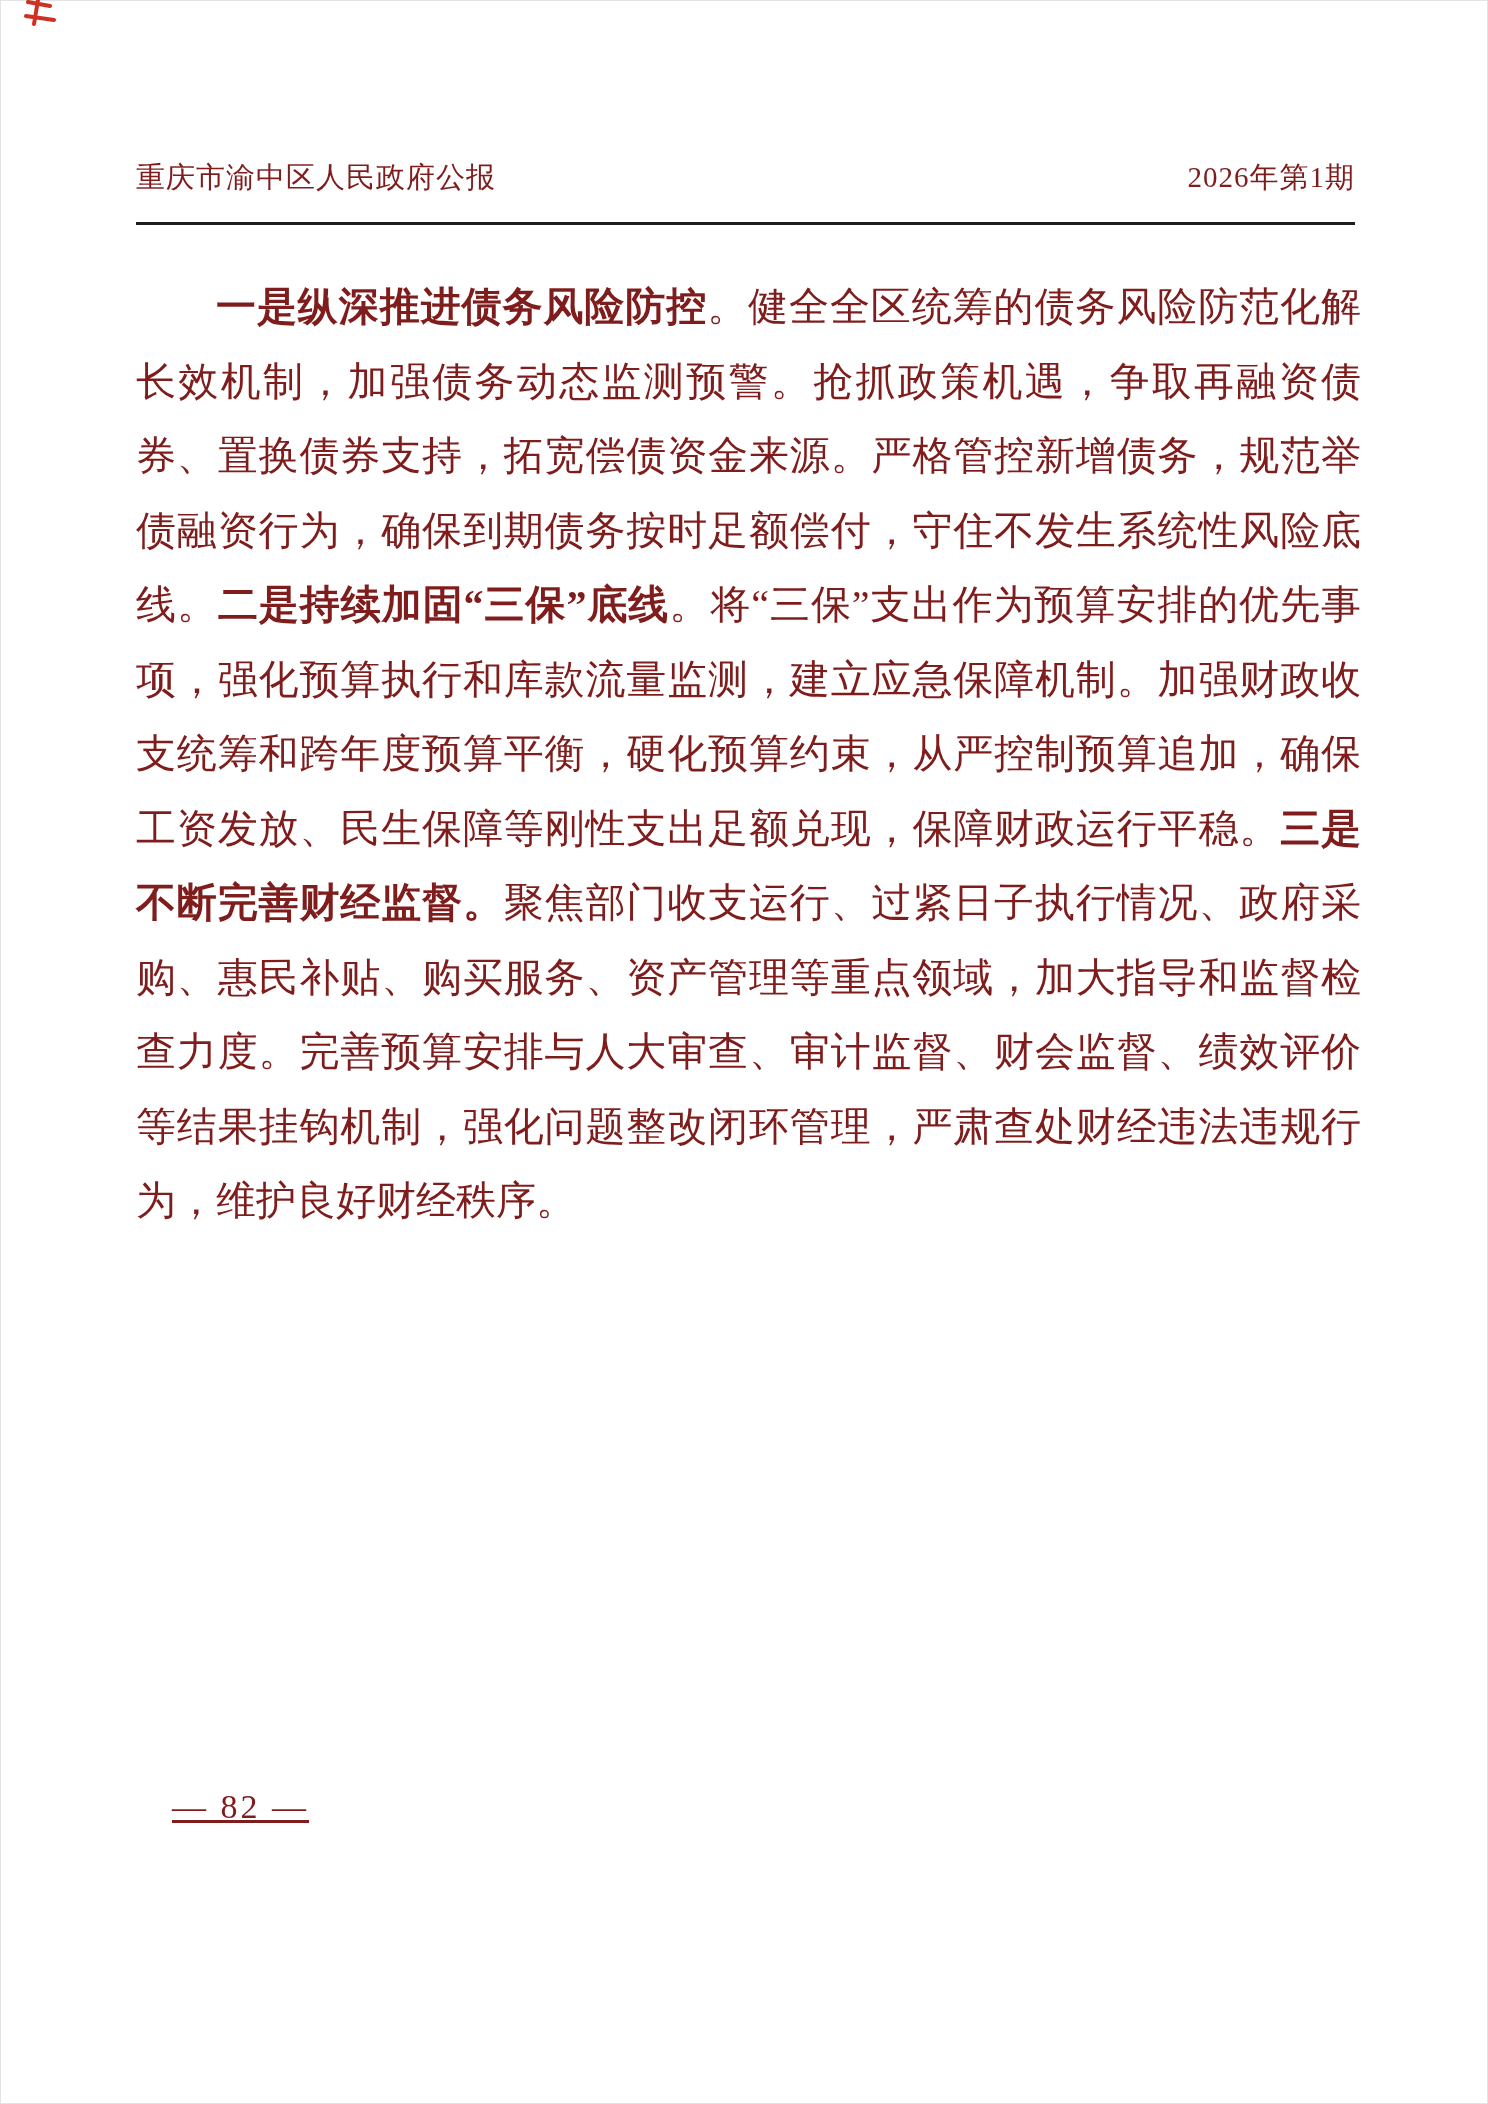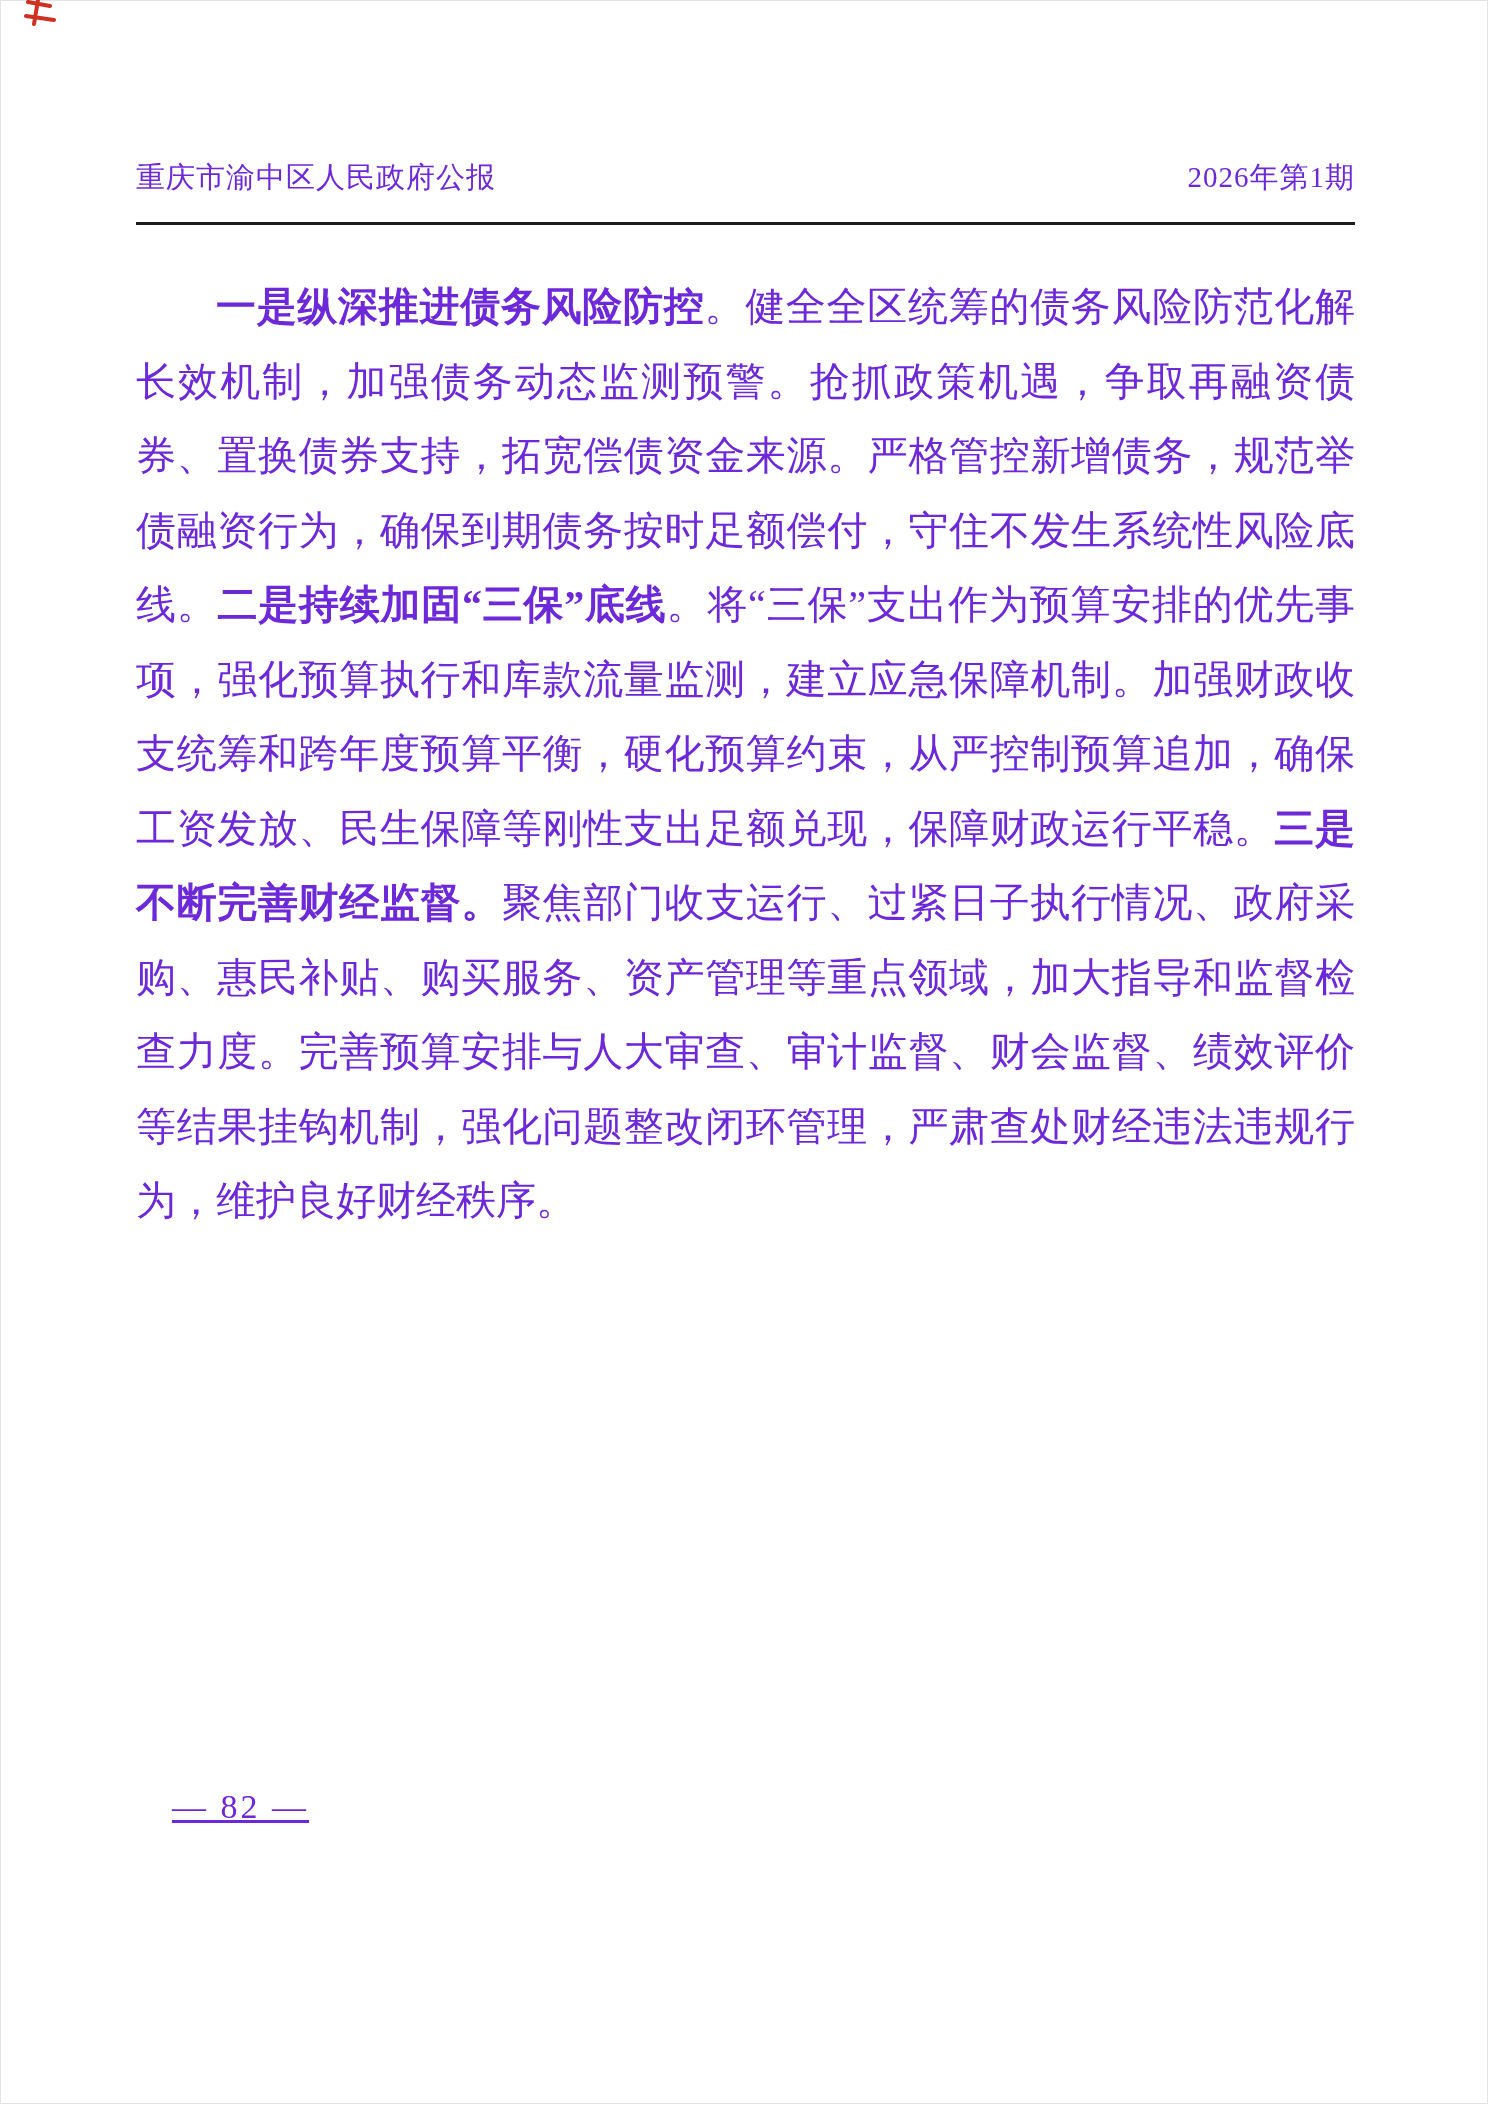--- a/index.html
+++ b/index.html
@@ -5,21 +5,21 @@
   html, body {
     margin: 0;
     padding: 0;
     background: #ffffff;
   }
   .page {
     position: relative;
     width: 1488px;
     height: 2104px;
     background: #ffffff;
-    color: #6d28d9;
+    color: #7f1d1d;
     font-family: "Liberation Serif", "DejaVu Serif", serif;
     overflow: hidden;
     box-shadow: inset 0 0 0 1px #e3e3e3;
   }
   .corner-mark {
     position: absolute;
     left: 24px;
     top: 0px;
     width: 34px;
     height: 30px;
@@ -42,21 +42,21 @@
     right: 133px;
     top: 222px;
     height: 0;
     border: none;
     border-top: 3px solid #1d1d1d;
     margin: 0;
   }
   .body-text {
     position: absolute;
     left: 136px;
-    right: 133px;
+    right: 127px;
     top: 270px;
     font-size: 40px;
     line-height: 74.5px;
     text-align: justify;
     text-justify: inter-character;
   }
   .body-text p {
     margin: 0;
     text-indent: 2em;
   }

